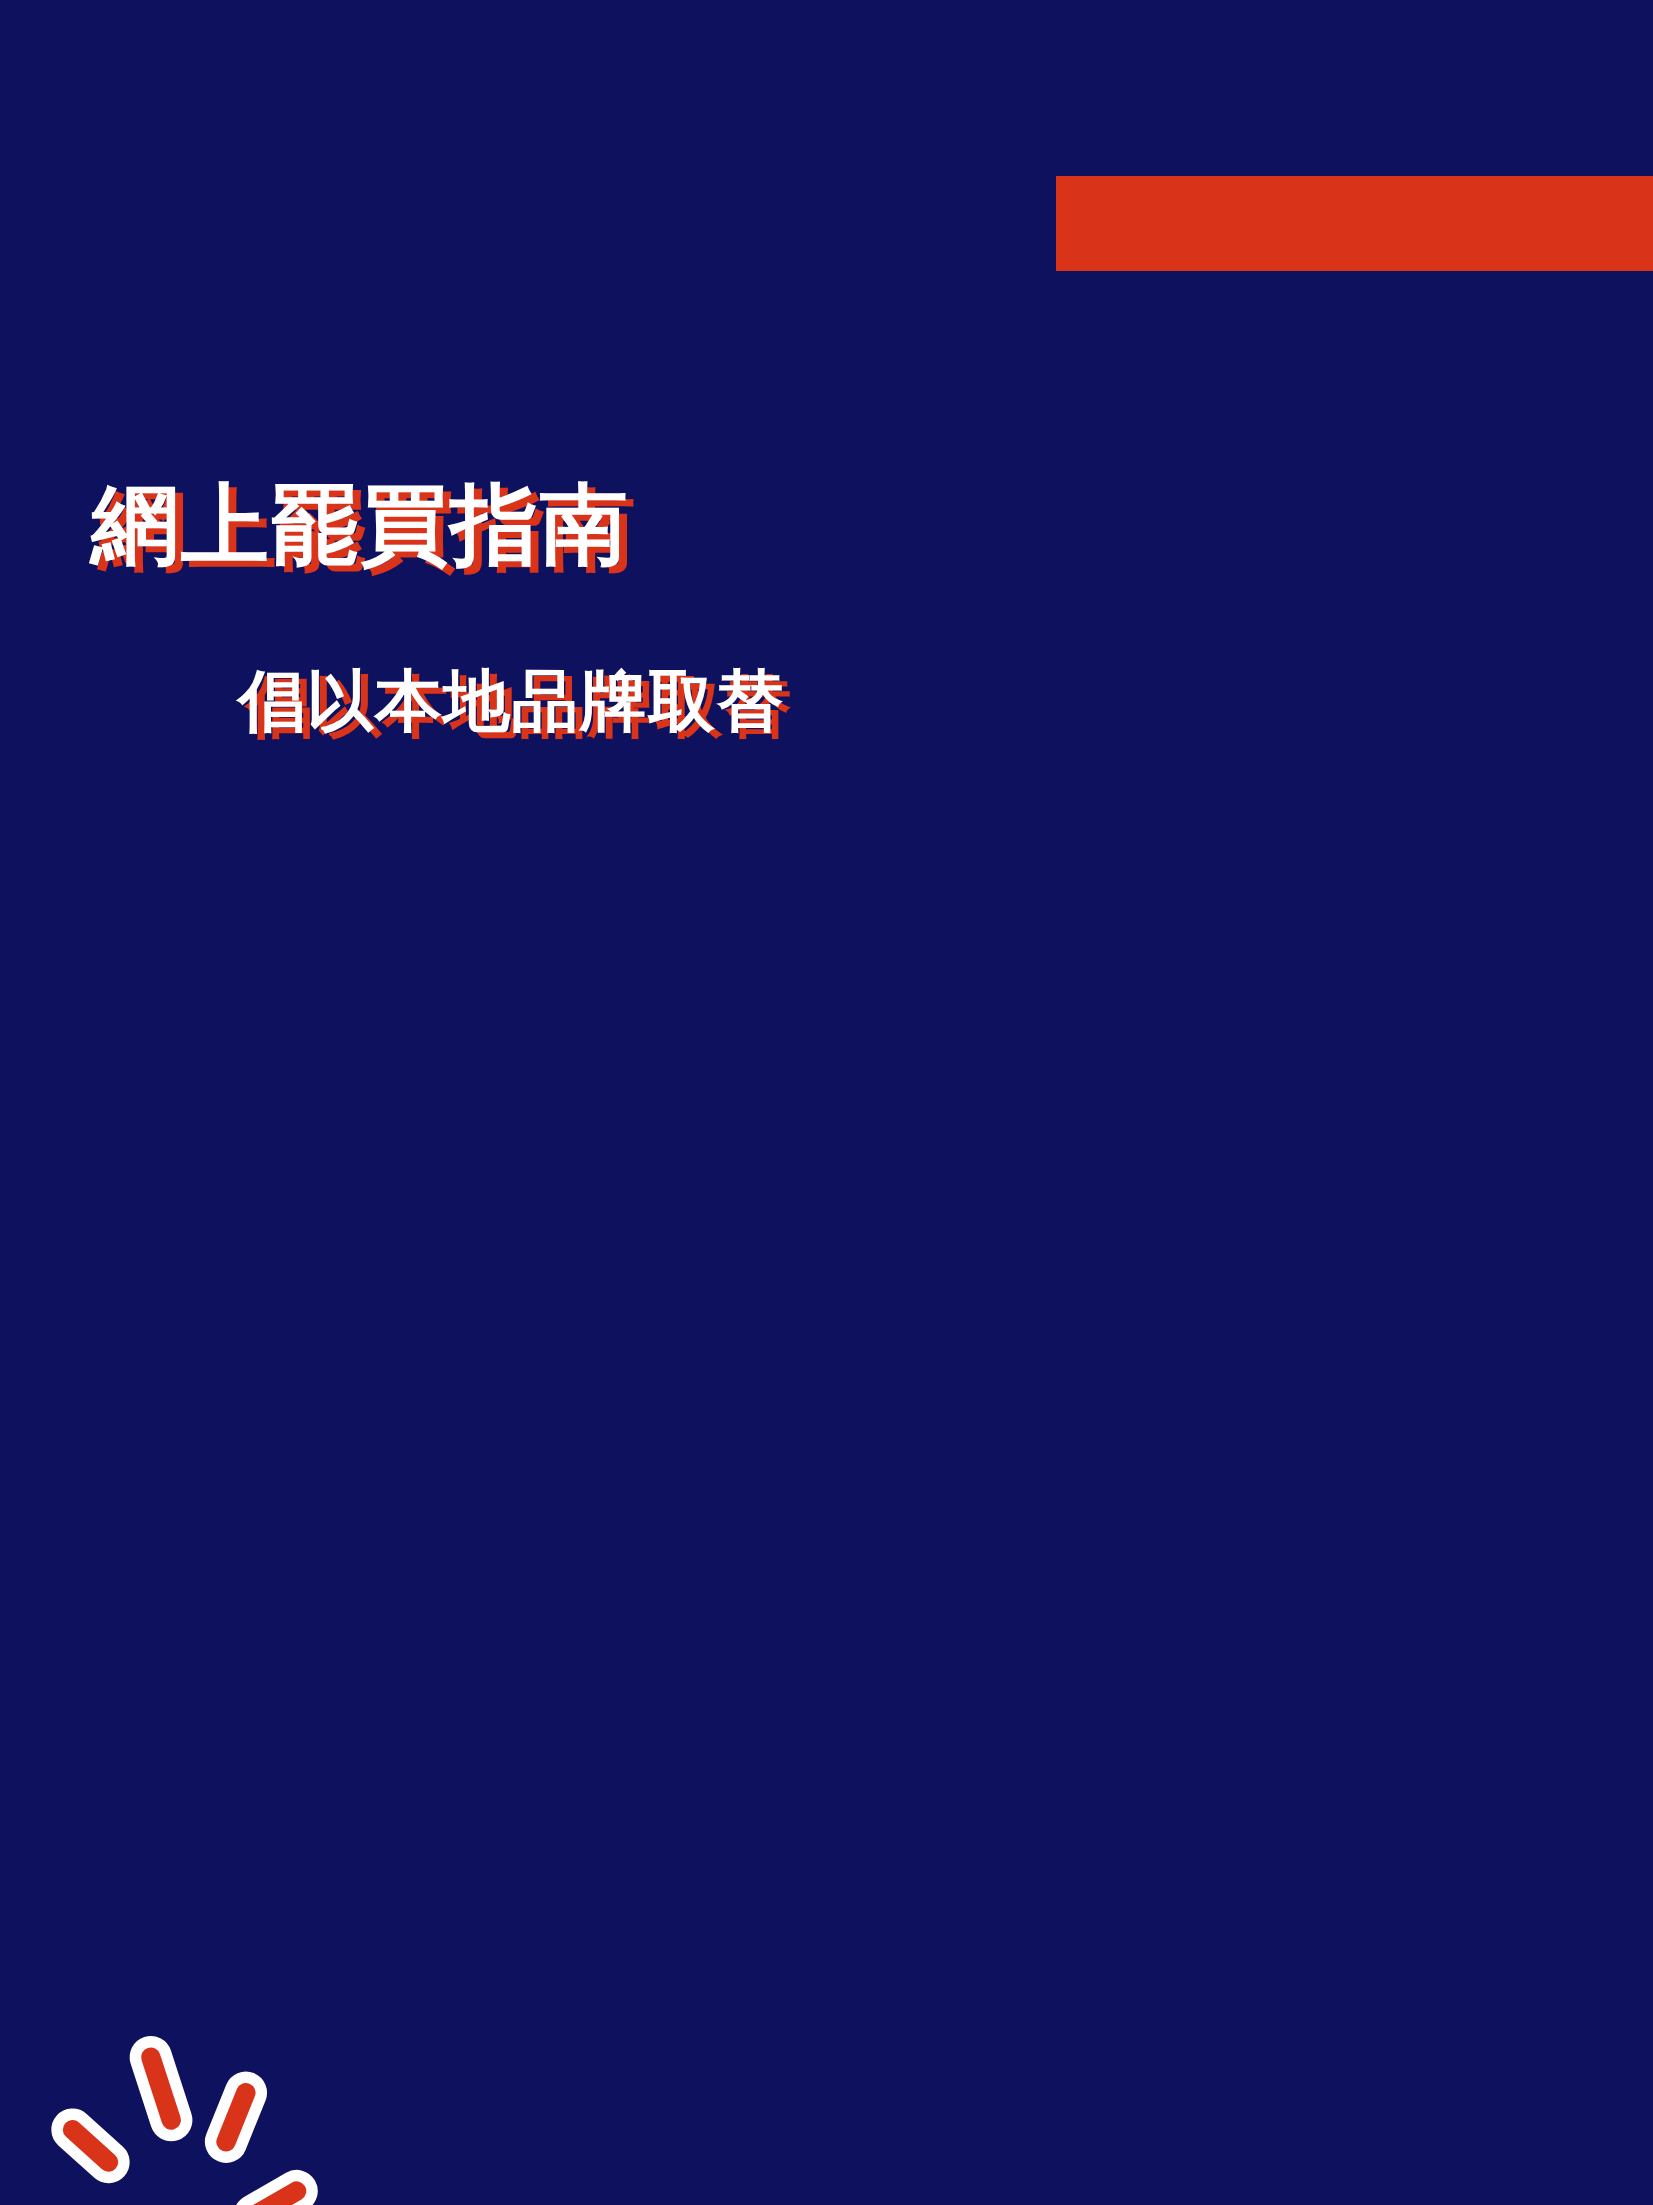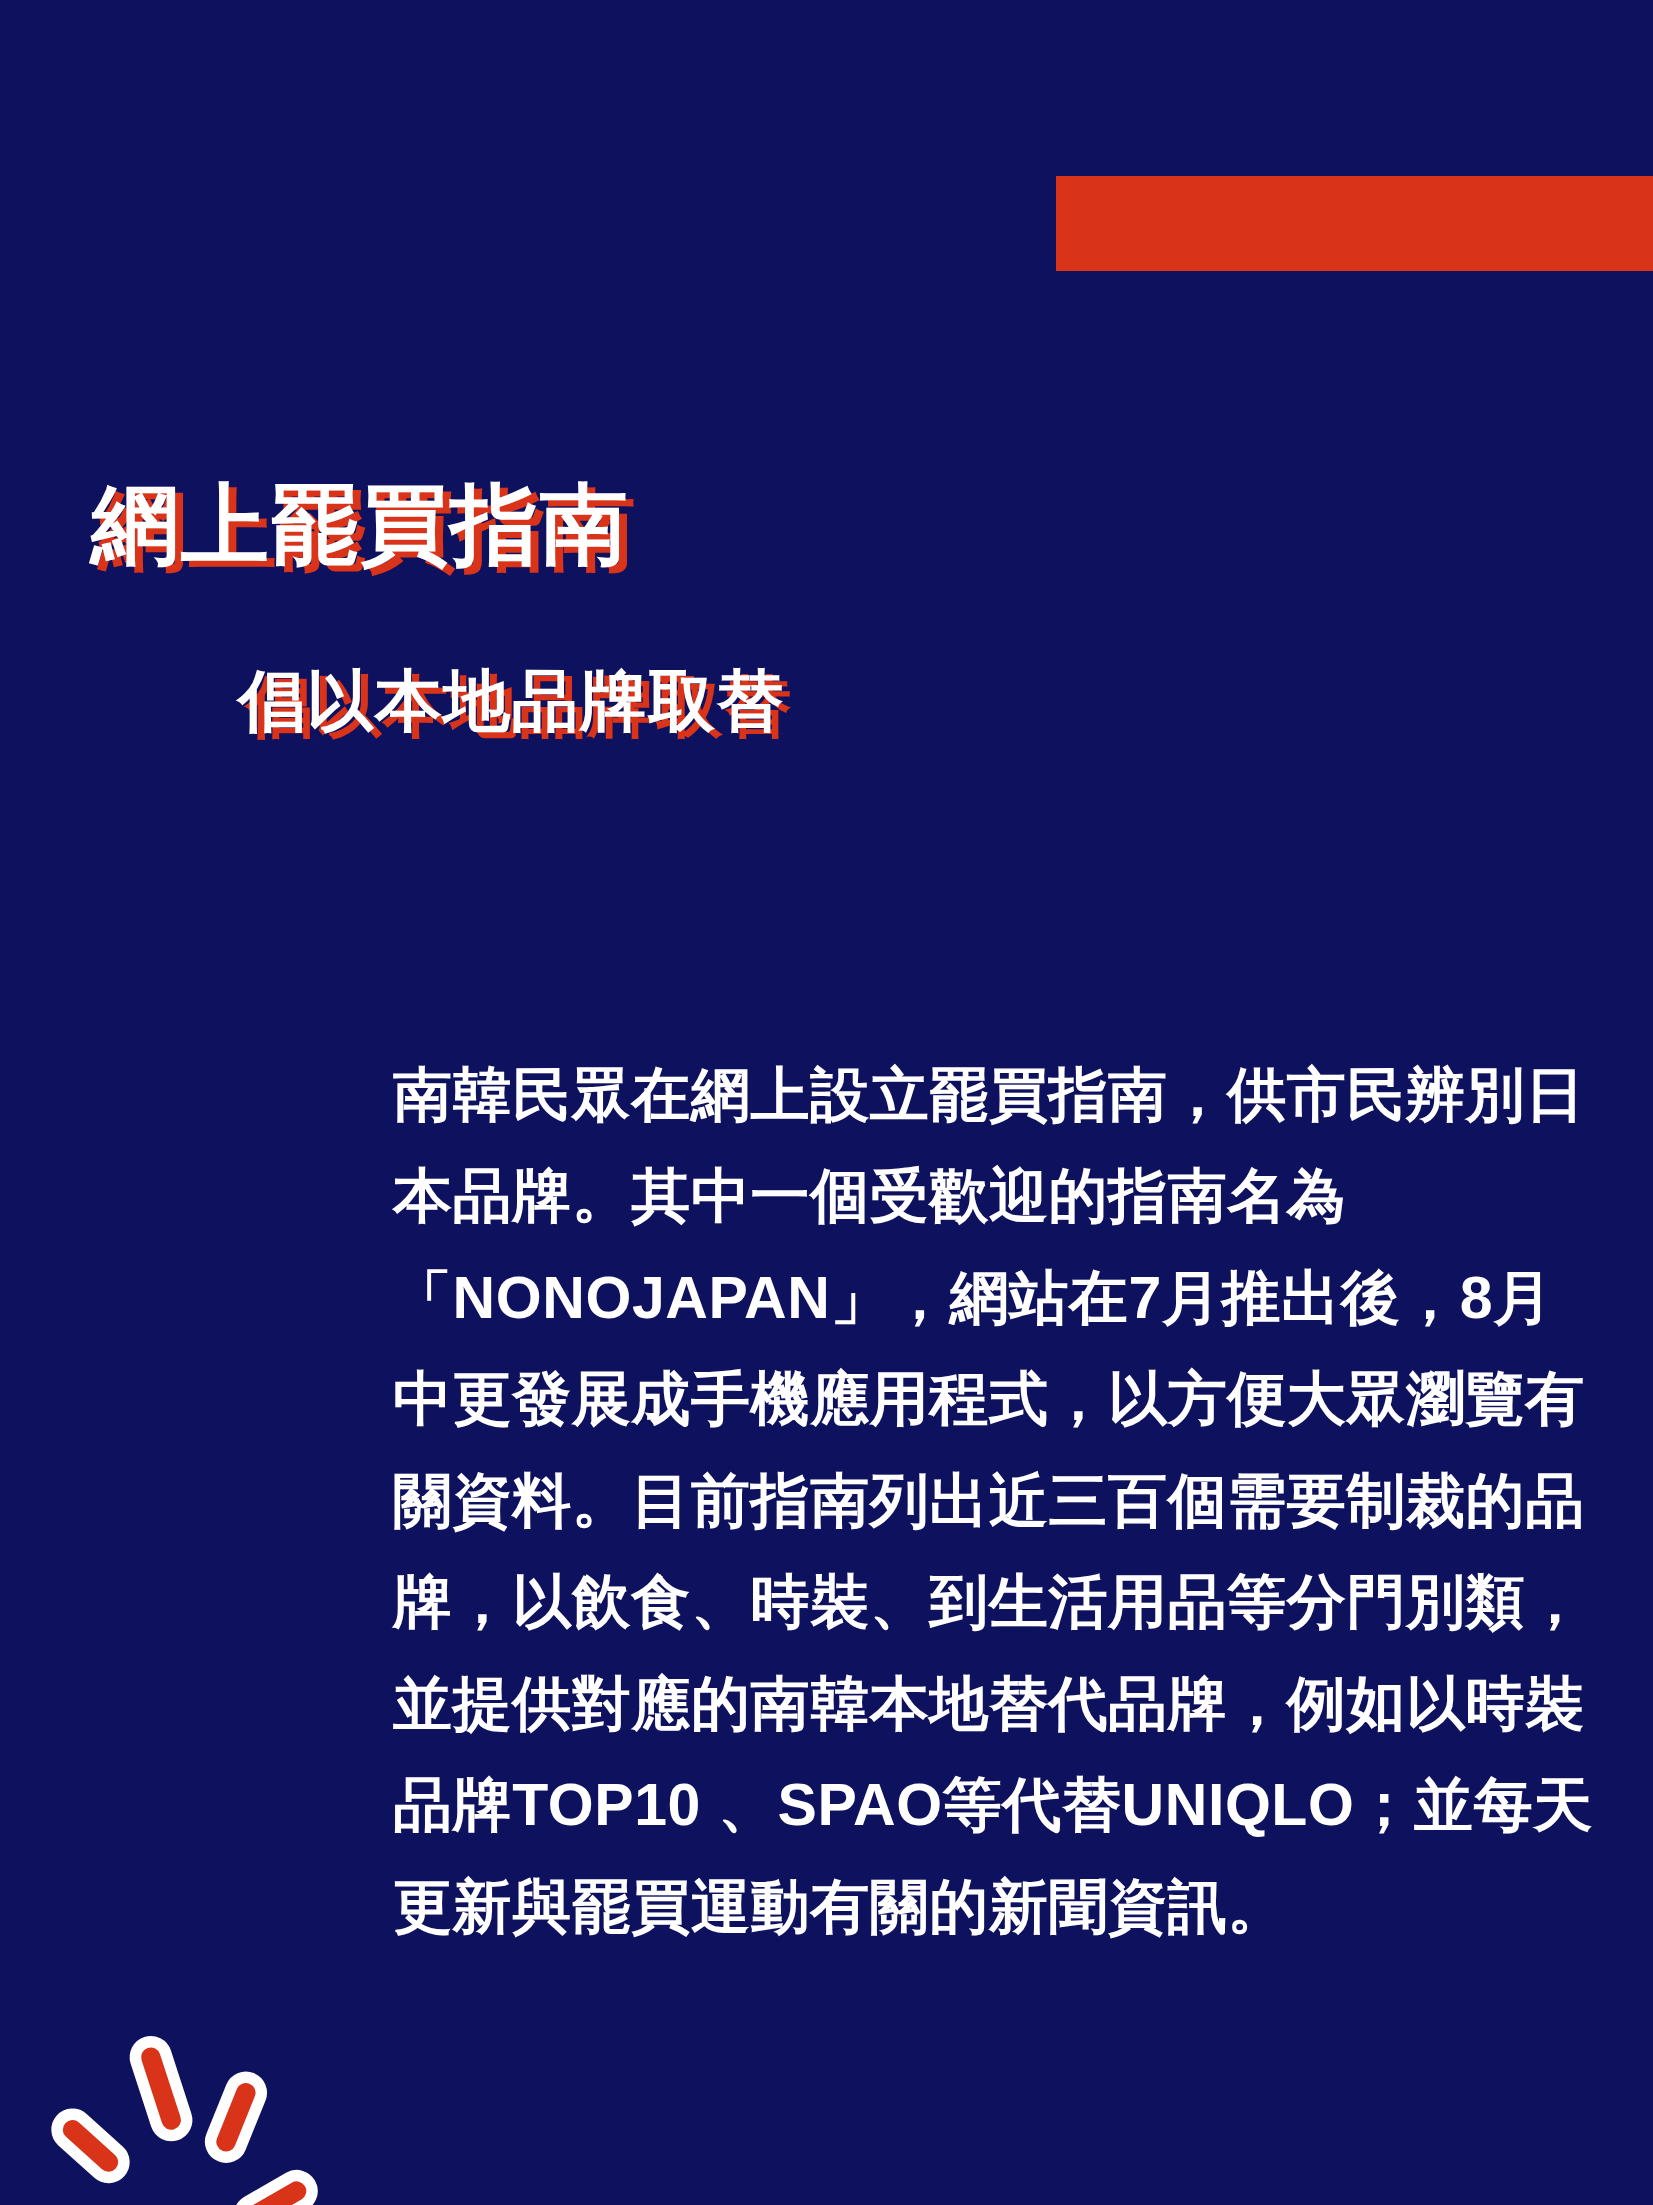--- a/index.html
+++ b/index.html
@@ -112,21 +112,20 @@
     <div class="title-line title-1">
       <span class="glitch-red">網上罷買指南</span>
       <span class="glitch-white">網上罷買指南</span>
     </div>
     <div class="title-line title-2">
       <span class="glitch-red">倡以本地品牌取替</span>
       <span class="glitch-white">倡以本地品牌取替</span>
     </div>
   </div>
 
-  <div class="body-text">南韓民眾在網上設立罷買指南，供市民辨別日本品牌。其中一個受歡迎的指南名為「NONOJAPAN」，網站在7月推出後，8月中更發展成手機應用程式，以方便大眾瀏覽有關資料。目前指南列出近三百個需要制裁的品牌，以飲食、時裝、到生活用品等分門別類，並提供對應的南韓本地替代品牌，例如以時裝品牌TOP10 、SPAO等代替UNIQLO；並每天更新與罷買運動有關的新聞資訊。</div>
 
   <div class="megaphone">
     <svg width="419" height="476" viewBox="0 0 950 1080" xmlns="http://www.w3.org/2000/svg">
 
       <path d="M -140 1080 L 600 900 L 330 560 L -140 760 Z" fill="#d93319" stroke="#ffffff" stroke-width="22" stroke-linejoin="round"></path>
       <path d="M 330 560 L 600 900 L 660 880 L 400 540 Z" fill="#d93319" stroke="#ffffff" stroke-width="22" stroke-linejoin="round"></path>
 
       <g stroke="#ffffff" stroke-width="26" stroke-linecap="round" fill="#d93319">
         <rect x="330" y="150" width="70" height="220" rx="35" transform="rotate(-18 365 260)"></rect>
         <rect x="500" y="230" width="70" height="190" rx="35" transform="rotate(22 535 325)"></rect>

